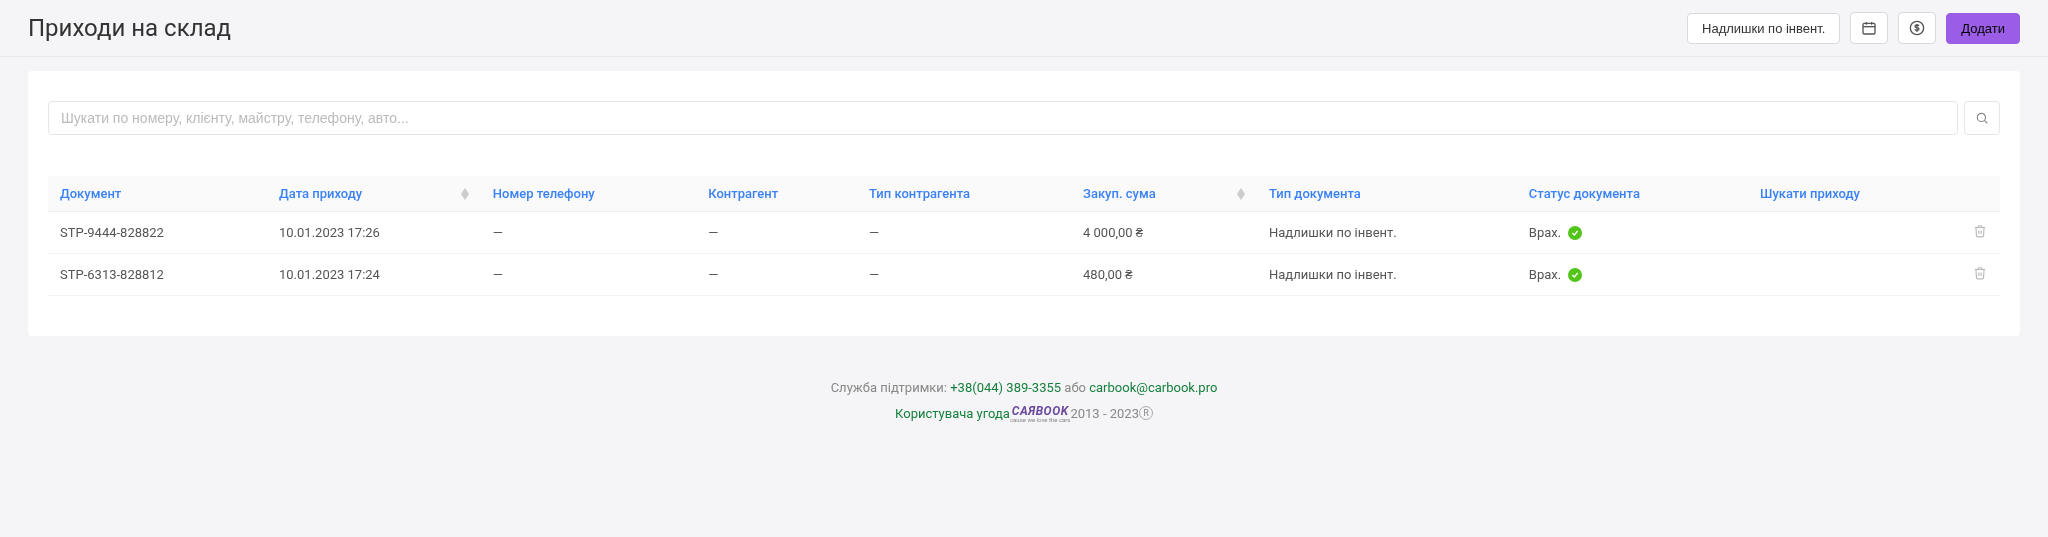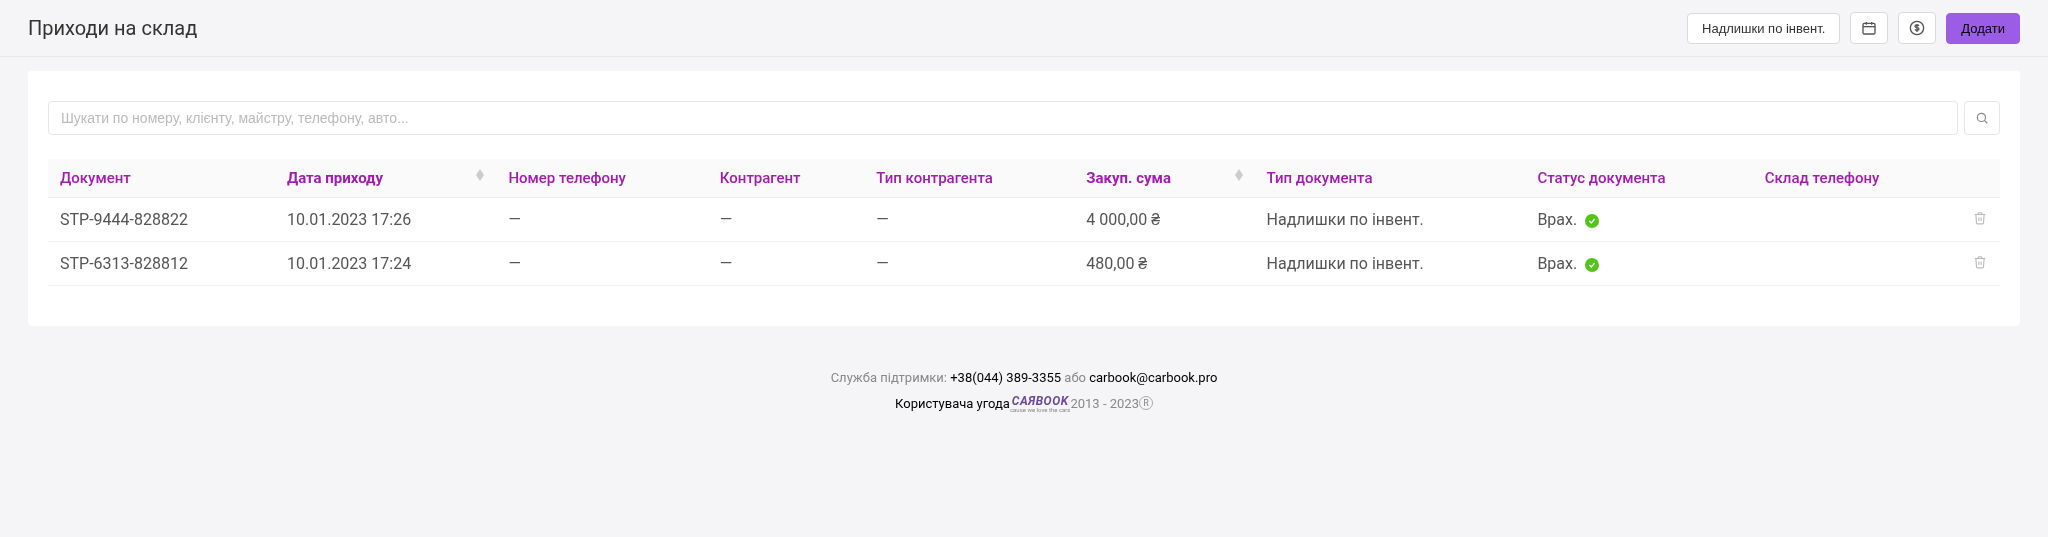--- a/index.html
+++ b/index.html
@@ -11,21 +11,21 @@
   }
   .header {
     display: flex;
     align-items: center;
     justify-content: space-between;
     padding: 12px 28px;
     background: #f5f5f7;
     border-bottom: 1px solid #e8e8ea;
   }
   .page-title {
-    font-size: 20px;
+    font-size: 24px;
     font-weight: 400;
     color: #333;
   }
   .header-controls {
     display: flex;
     align-items: center;
     gap: 10px;
   }
   .btn {
     display: inline-flex;
@@ -80,21 +80,21 @@
   .badge-green { background: #52c41a; }
   .content-card {
     margin: 14px 28px;
     background: #fff;
     border-radius: 4px;
     padding: 30px 20px 40px 20px;
   }
   .search-row {
     display: flex;
     gap: 6px;
-    margin-bottom: 24px;
+    margin-bottom: 41px;
   }
   .search-input {
     flex: 1;
     padding: 8px 12px;
     border: 1px solid #e5e5ea;
     border-radius: 4px;
     font-size: 14px;
     color: #333;
   }
   .search-input::placeholder { color: #bbb; }
@@ -109,44 +109,44 @@
     align-items: center;
     justify-content: center;
   }
   table {
     width: 100%;
     border-collapse: collapse;
   }
   thead th {
     text-align: left;
     font-weight: 500;
-    color: #a21caf;
+    color: #3b82f6;
     padding: 10px 12px;
     border-bottom: 1px solid #eee;
     background: #fafafa;
-    font-size: 15px;
+    font-size: 13px;
   }
   tbody td {
     padding: 12px 12px;
     border-bottom: 1px solid #f3f3f3;
     color: #555;
-    font-size: 16px;
+    font-size: 13px;
   }
   .sort-icons {
     display: inline-flex;
     flex-direction: column;
     margin-left: 4px;
     vertical-align: middle;
     line-height: 0;
   }
   .sort-icons svg { width: 8px; height: 6px; }
   .th-flex {
     display: flex;
+    align-items: center;
     justify-content: space-between;
-    font-weight: bold;
   }
   .status-green-check {
     display: inline-flex;
     align-items: center;
     justify-content: center;
     width: 14px;
     height: 14px;
     border-radius: 50%;
     background: #52c41a;
     color: #fff;
@@ -154,21 +154,21 @@
   }
   .status-green-check svg { width: 8px; height: 8px; }
   .delete-cell { text-align: center; width: 40px; }
   .delete-icon { color: #bbb; cursor: pointer; }
   .footer {
     text-align: center;
     padding: 30px 0 40px 0;
     color: #888;
     font-size: 13px;
   }
-  .footer a { color: #000000; text-decoration: none; }
+  .footer a { color: #15803d; text-decoration: none; }
   .footer-line2 {
     display: flex;
     align-items: center;
     justify-content: center;
     margin-top: 8px;
   }
   .logo-text {
     font-weight: bold;
     font-style: italic;
     color: #6b4a9e;
@@ -260,21 +260,21 @@
                   <path d="M4 0 L8 6 L0 6 Z" fill="#ccc"></path>
                 </svg>
               <svg viewBox="0 0 8 6">
                   <path d="M4 6 L8 0 L0 0 Z" fill="#ccc"></path>
                 </svg>
             </span>
           </div>
         </th>
         <th>Тип документа</th>
         <th>Статус документа</th>
-        <th>Склад телефону</th>
+        <th>Шукати приходу</th>
         <th></th>
       </tr>
     </thead>
     <tbody>
       <tr>
         <td>STP-9444-828822</td>
         <td>10.01.2023 17:26</td>
         <td>—</td>
         <td>—</td>
         <td>—</td>

